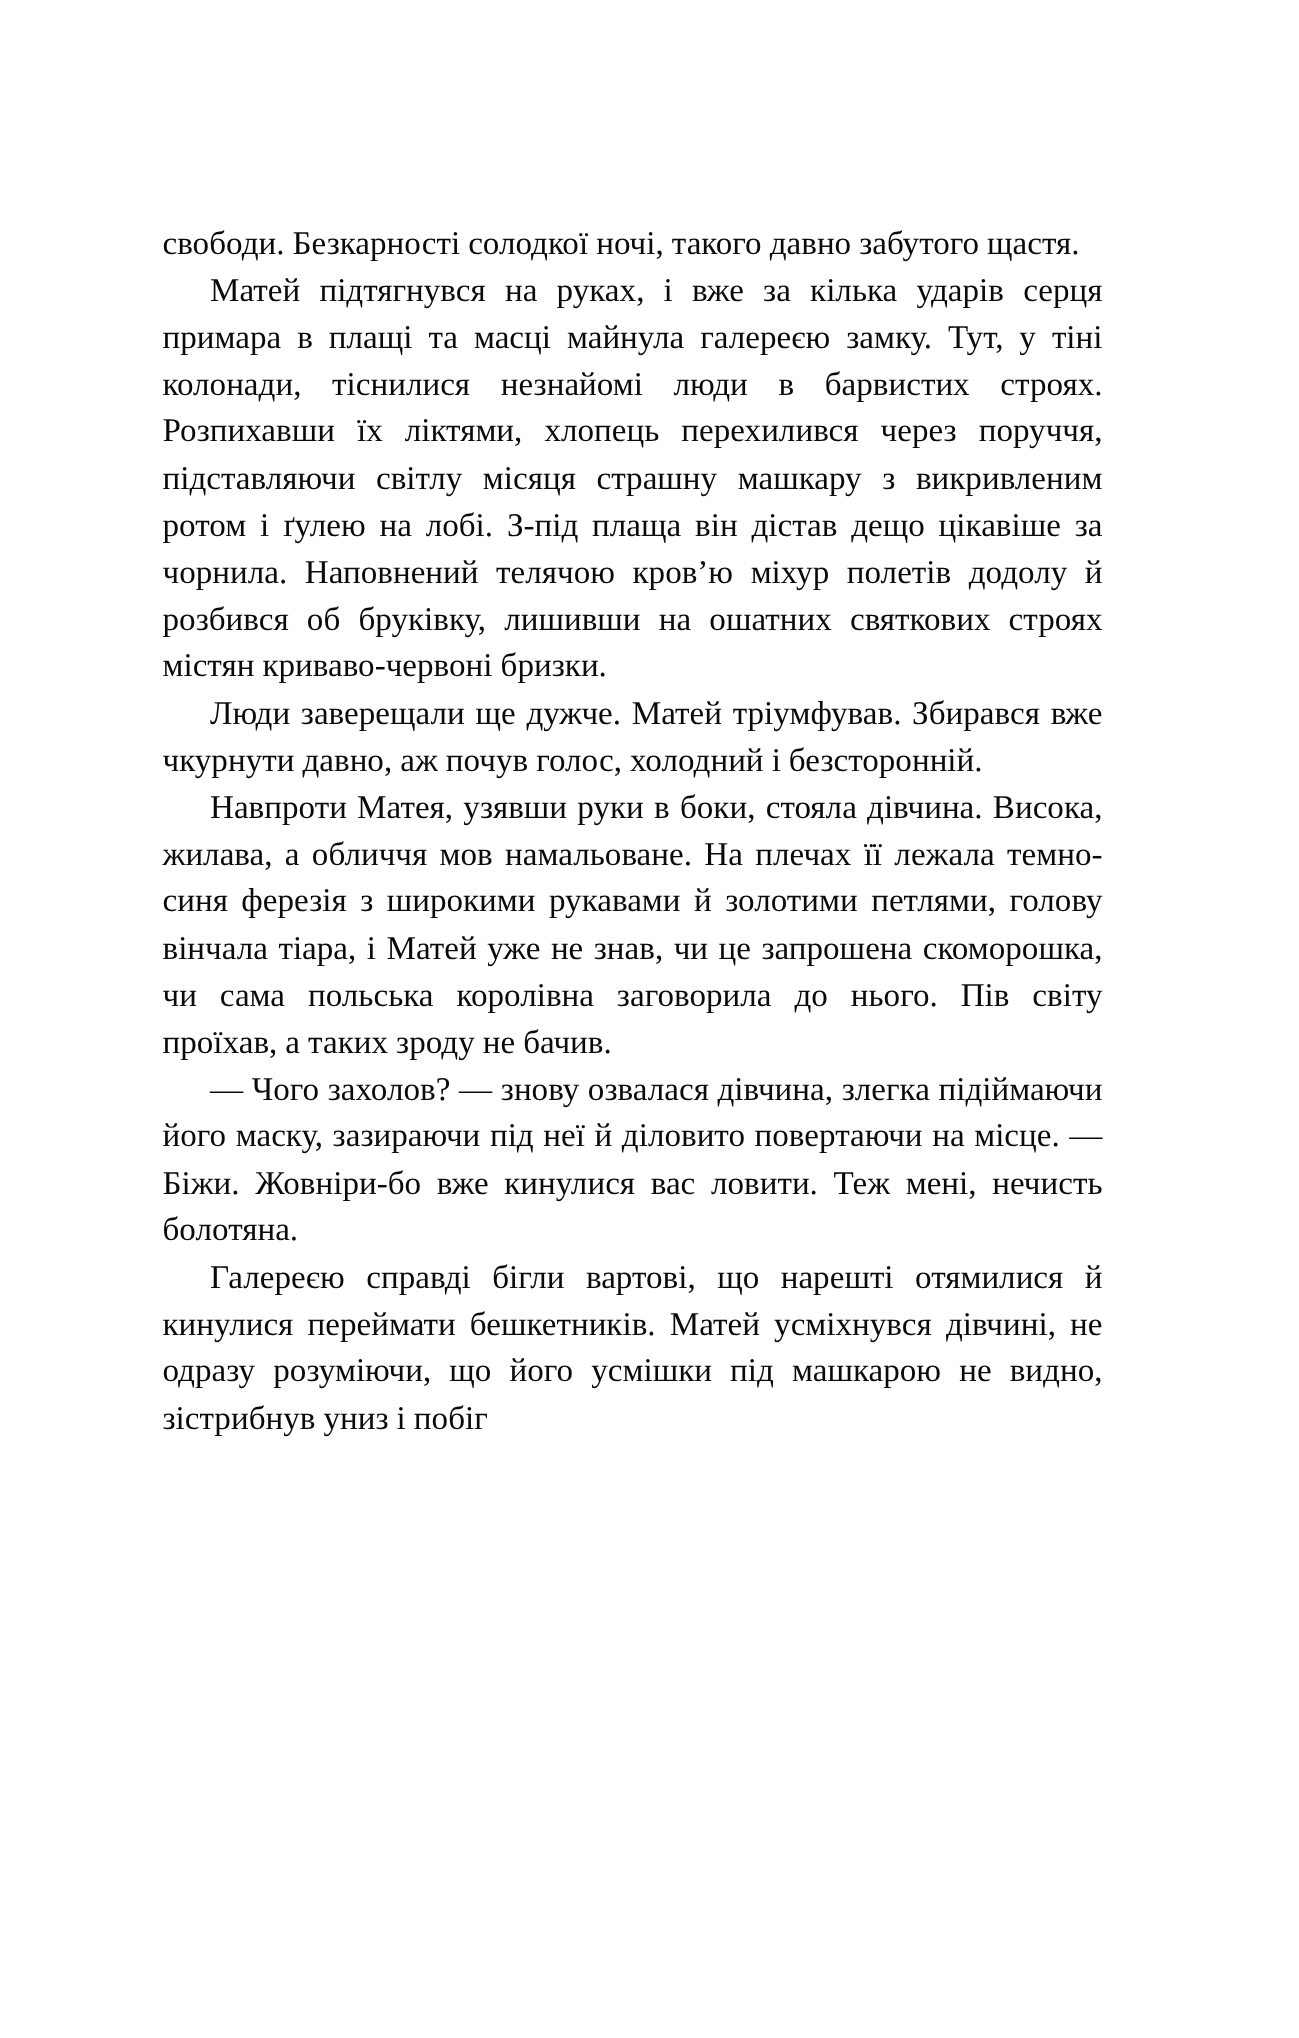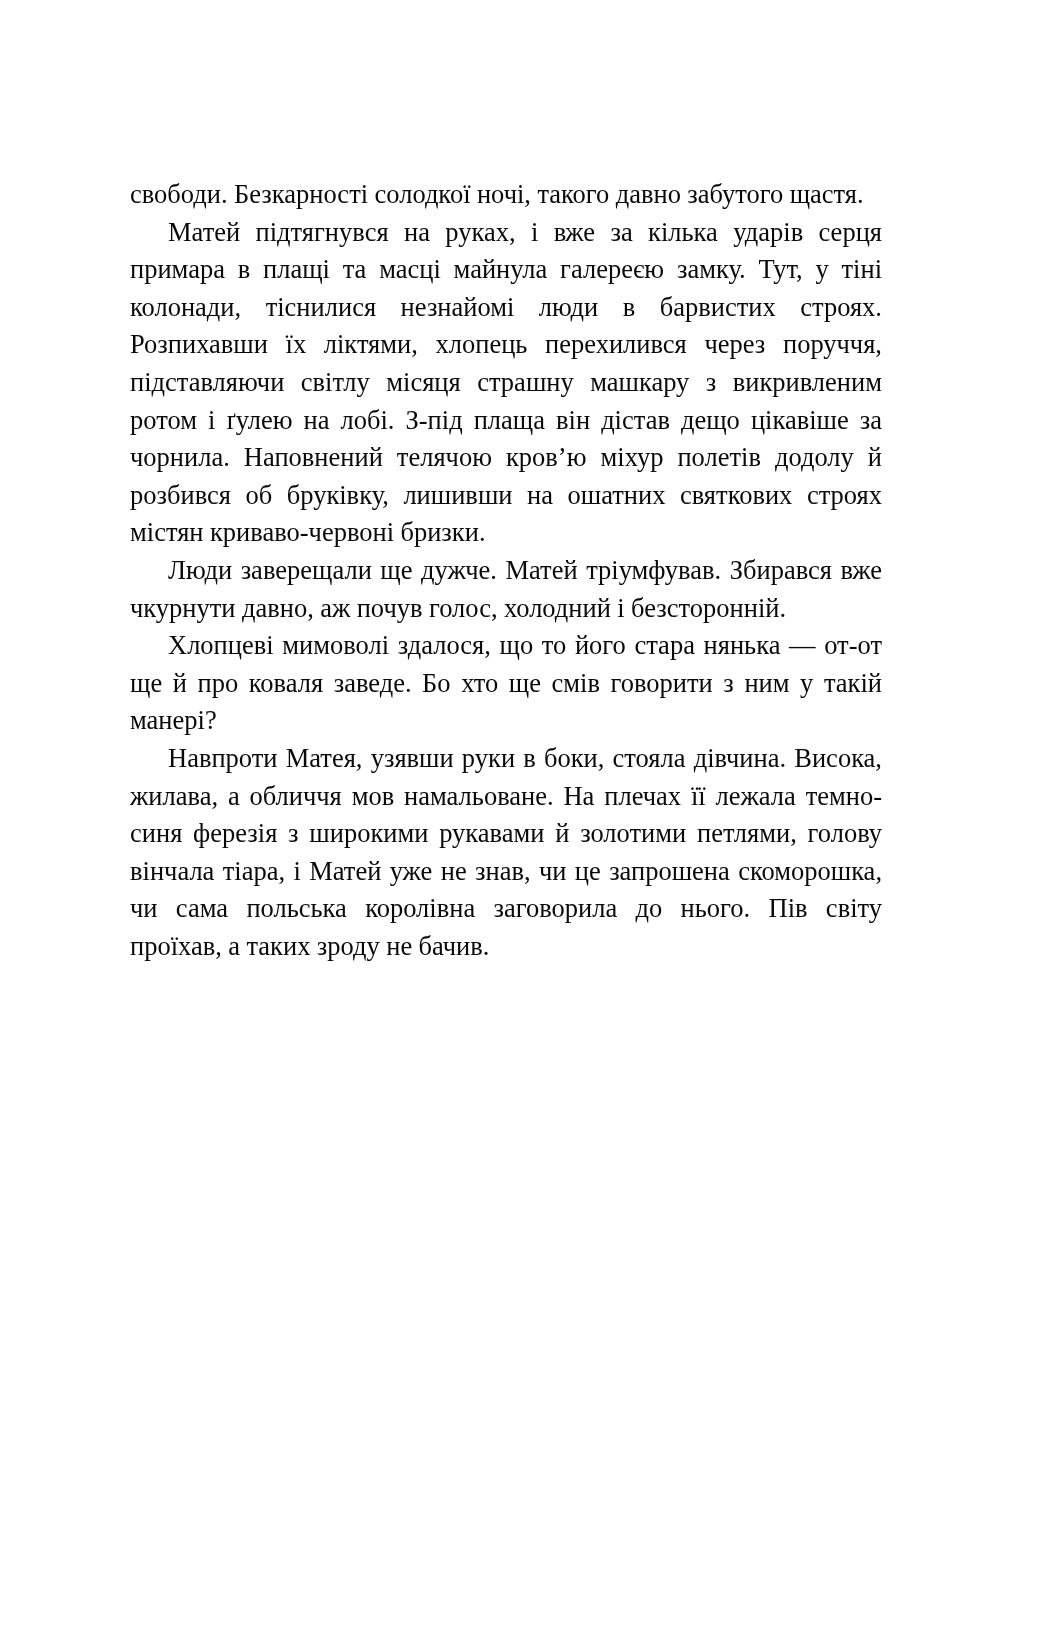--- a/index.html
+++ b/index.html
@@ -51,19 +51,20 @@
 </style>
 </head>
 <body>
 
 <div class="page">
 
   <div class="text-column">
     <p class="para">свободи. Безкарності солодкої ночі, такого давно забутого щастя.</p>
     <p class="para indent">Матей підтягнувся на руках, і вже за кілька ударів серця примара в плащі та масці майнула галереєю замку. Тут, у тіні колонади, тіснилися незнайомі люди в барвистих строях. Розпихавши їх ліктями, хлопець перехилився через поруччя, підставляючи світлу місяця страшну машкару з викривленим ротом і ґулею на лобі. З-під плаща він дістав дещо цікавіше за чорнила. Наповнений телячою кров’ю міхур полетів додолу й розбився об бруківку, лишивши на ошатних святкових строях містян криваво-червоні бризки.</p>
     <p class="para indent">Люди заверещали ще дужче. Матей тріумфував. Збирався вже чкурнути давно, аж почув голос, холодний і безсторонній.</p>
-    <p class="para indent">Хлопцеві мимоволі здалося, що то його стара нянька — от-от ще й про коваля заведе. Бо хто ще смів говорити з ним у такій манері?</p>
     <p class="para indent">Навпроти Матея, узявши руки в боки, стояла дівчина. Висока, жилава, а обличчя мов намальоване. На плечах її лежала темно-синя ферезія з широкими рукавами й золотими петлями, голову вінчала тіара, і Матей уже не знав, чи це запрошена скоморошка, чи сама польська королівна заговорила до нього. Пів світу проїхав, а таких зроду не бачив.</p>
+    <p class="para indent">— Чого захолов? — знову озвалася дівчина, злегка підіймаючи його маску, зазираючи під неї й діловито повертаючи на місце. — Біжи. Жовніри-бо вже кинулися вас ловити. Теж мені, нечисть болотяна.</p>
+    <p class="para indent">Галереєю справді бігли вартові, що нарешті отямилися й кинулися переймати бешкетників. Матей усміхнувся дівчині, не одразу розуміючи, що його усмішки під машкарою не видно, зістрибнув униз і побіг</p>
   </div>
 
   <div class="page-number">13</div>
 
 </div>
 
 </body></html>

